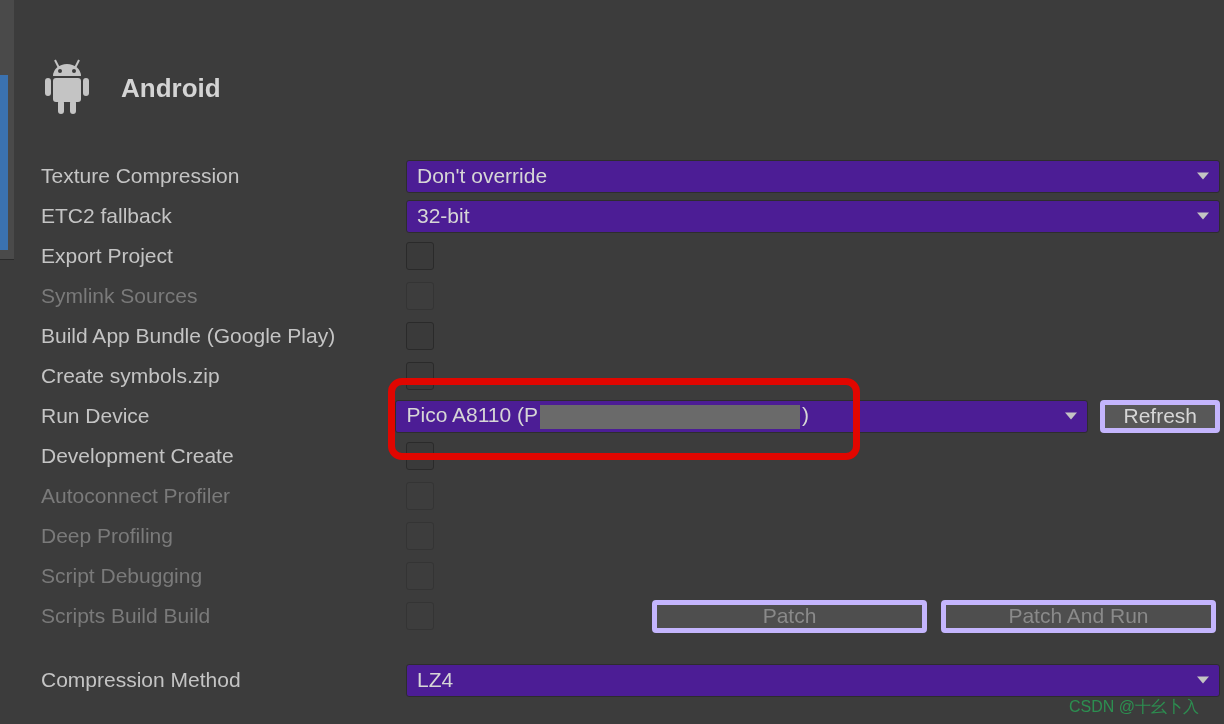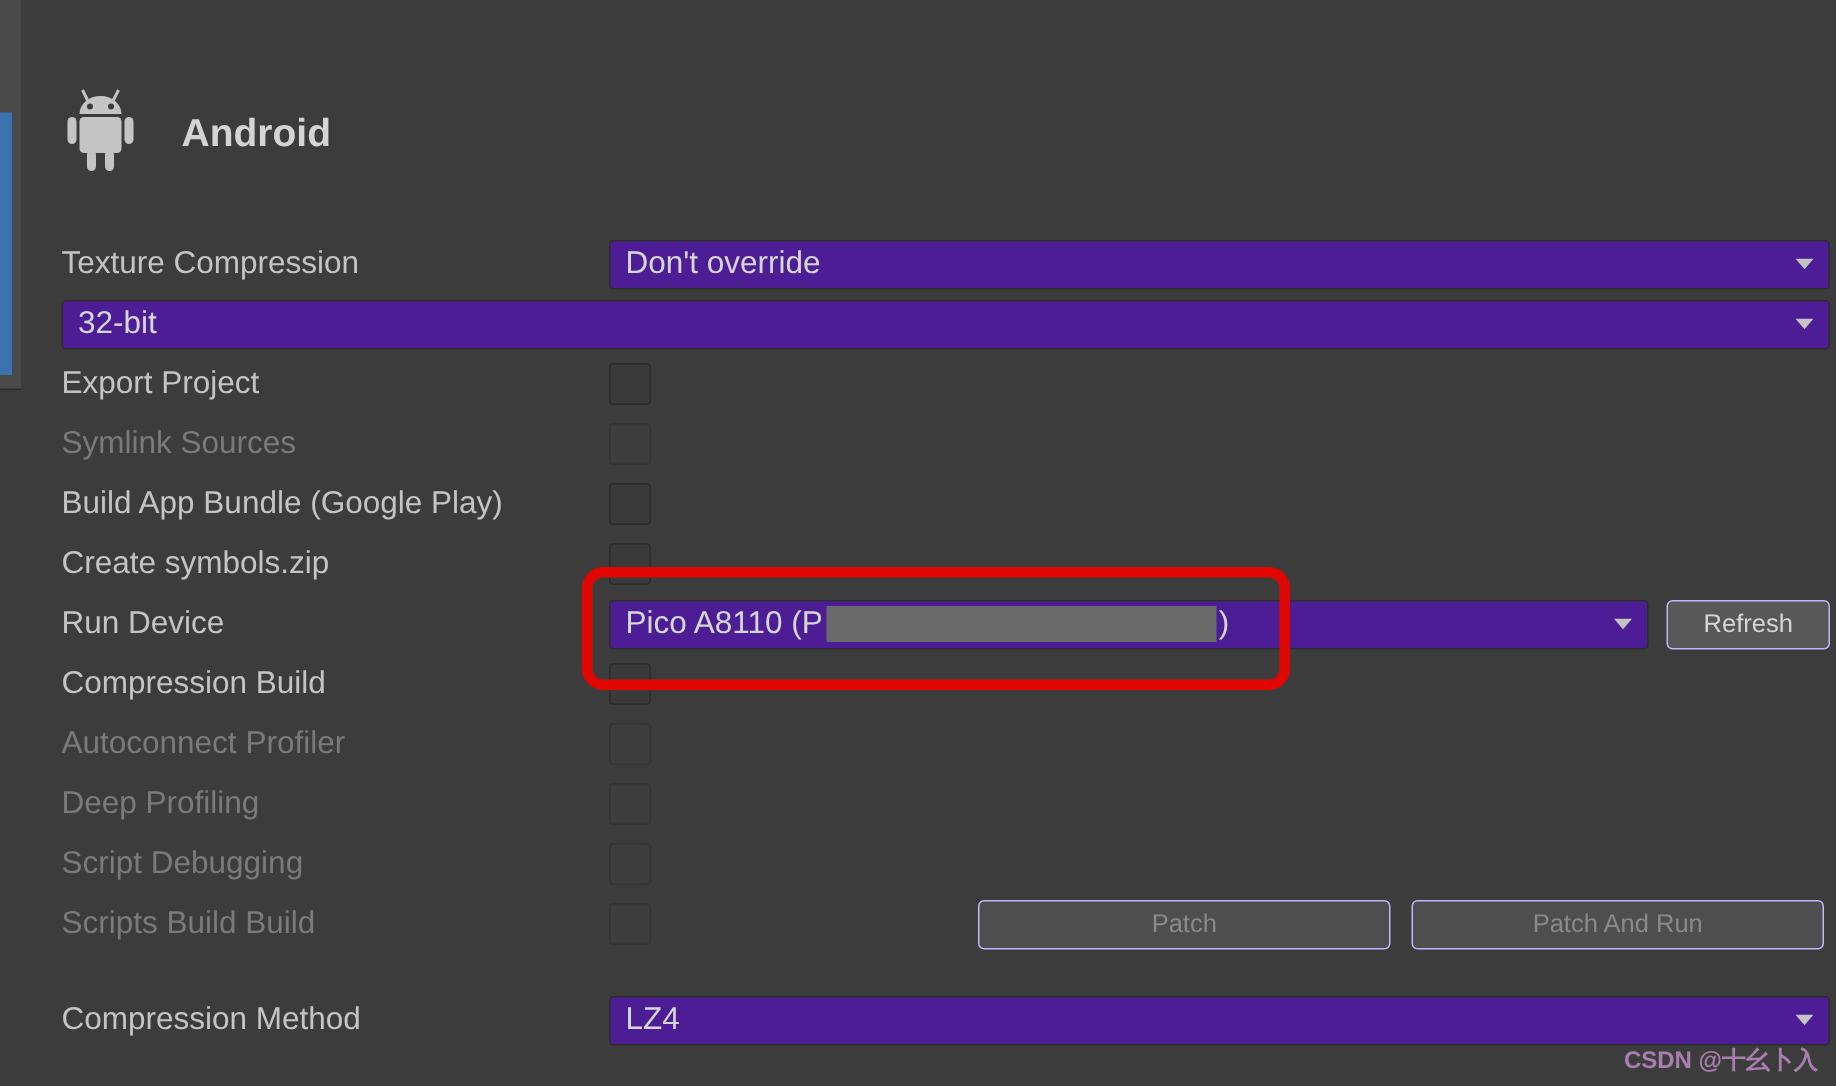--- a/index.html
+++ b/index.html
@@ -114,24 +114,24 @@
     }
     .checkbox.disabled {
       background: #3e3e3e;
       border-color: #333;
       cursor: default;
       opacity: 0.85;
     }
     .button {
       height: 33px;
       background: #585858;
-      border: 1px solid #c4b5fd;
+      border: 5px solid #c4b5fd;
       border-radius: 4px;
       color: #d6d6d6;
-      font-size: 17px;
+      font-size: 21px;
       display: flex;
       align-items: center;
       justify-content: center;
       padding: 0 18px;
       cursor: pointer;
     }
     .button.disabled {
       background: #4e4e4e;
       color: #8a8a8a;
       cursor: default;
@@ -151,26 +151,25 @@
       position: absolute;
       border: 7px solid #e10600;
       border-radius: 14px;
       pointer-events: none;
     }
     .spacer {
       height: 24px;
     }
     .watermark {
       position: absolute;
-      right: 12px;
+      right: 25px;
       bottom: 6px;
       font-size: 16px;
-      color: #f0abfc;
+      color: #22c55e;
       opacity: 0.6;
-      font-weight: bold;
     }
     .btn-row {
       flex: 1;
       display: flex;
       gap: 14px;
       padding-left: 206px;
       padding-right: 4px;
       align-items: flex-end;
     }
   </style>
@@ -206,20 +205,21 @@
     <div class="label">Texture Compression</div>
     <div class="control-area">
       <div class="dropdown">
         <span>Don't override</span>
         <span class="dropdown-arrow"></span>
       </div>
     </div>
   </div>
 
   <div class="row">
+    <div class="label">ETC2 fallback</div>
     <div class="control-area">
       <div class="dropdown">
         <span>32-bit</span>
         <span class="dropdown-arrow"></span>
       </div>
     </div>
   </div>
 
   <div class="row">
     <div class="label">Export Project</div>
@@ -254,21 +254,21 @@
     <div class="control-area">
       <div class="dropdown narrow">
         <span><span>Pico A8110 (P</span><span class="redacted"></span><span>)</span></span>
         <span class="dropdown-arrow"></span>
       </div>
       <div class="button" style="flex:1">Refresh</div>
     </div>
   </div>
 
   <div class="row">
-    <div class="label">Compression Build</div>
+    <div class="label">Development Create</div>
     <div class="control-area">
       <div class="checkbox"></div>
     </div>
   </div>
 
   <div class="row">
     <div class="label disabled">Autoconnect Profiler</div>
     <div class="control-area">
       <div class="checkbox disabled"></div>
     </div>

